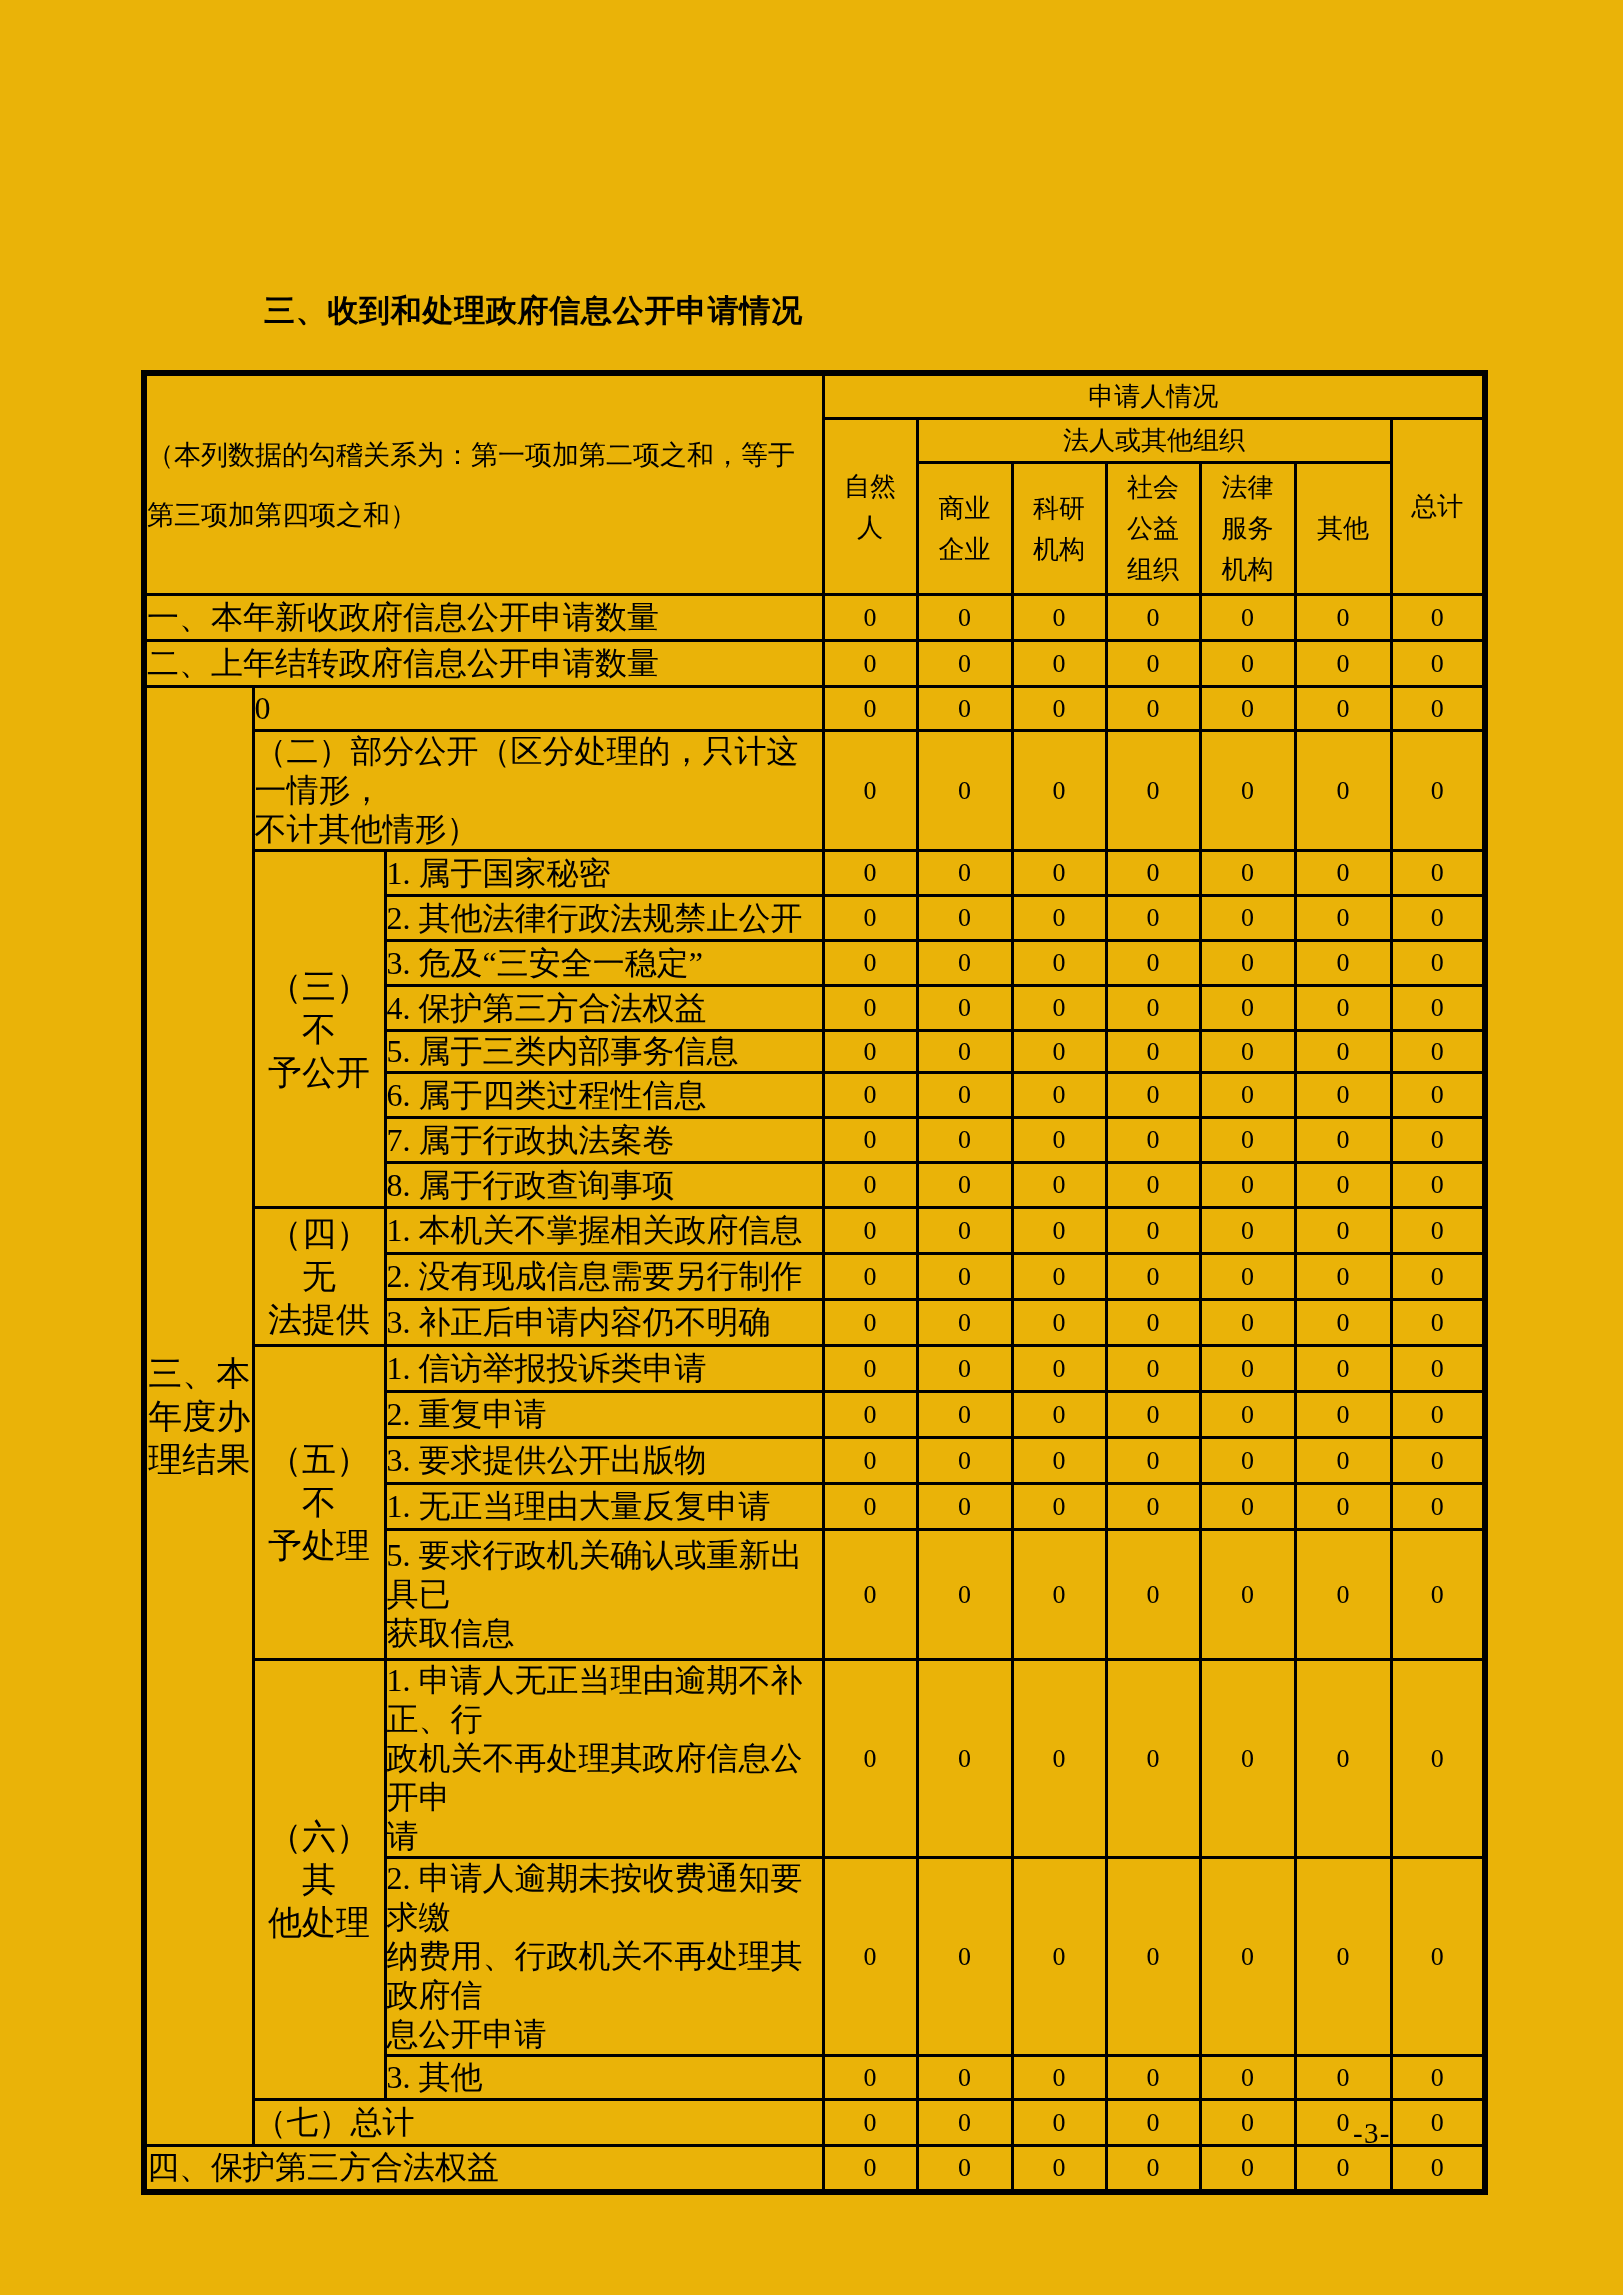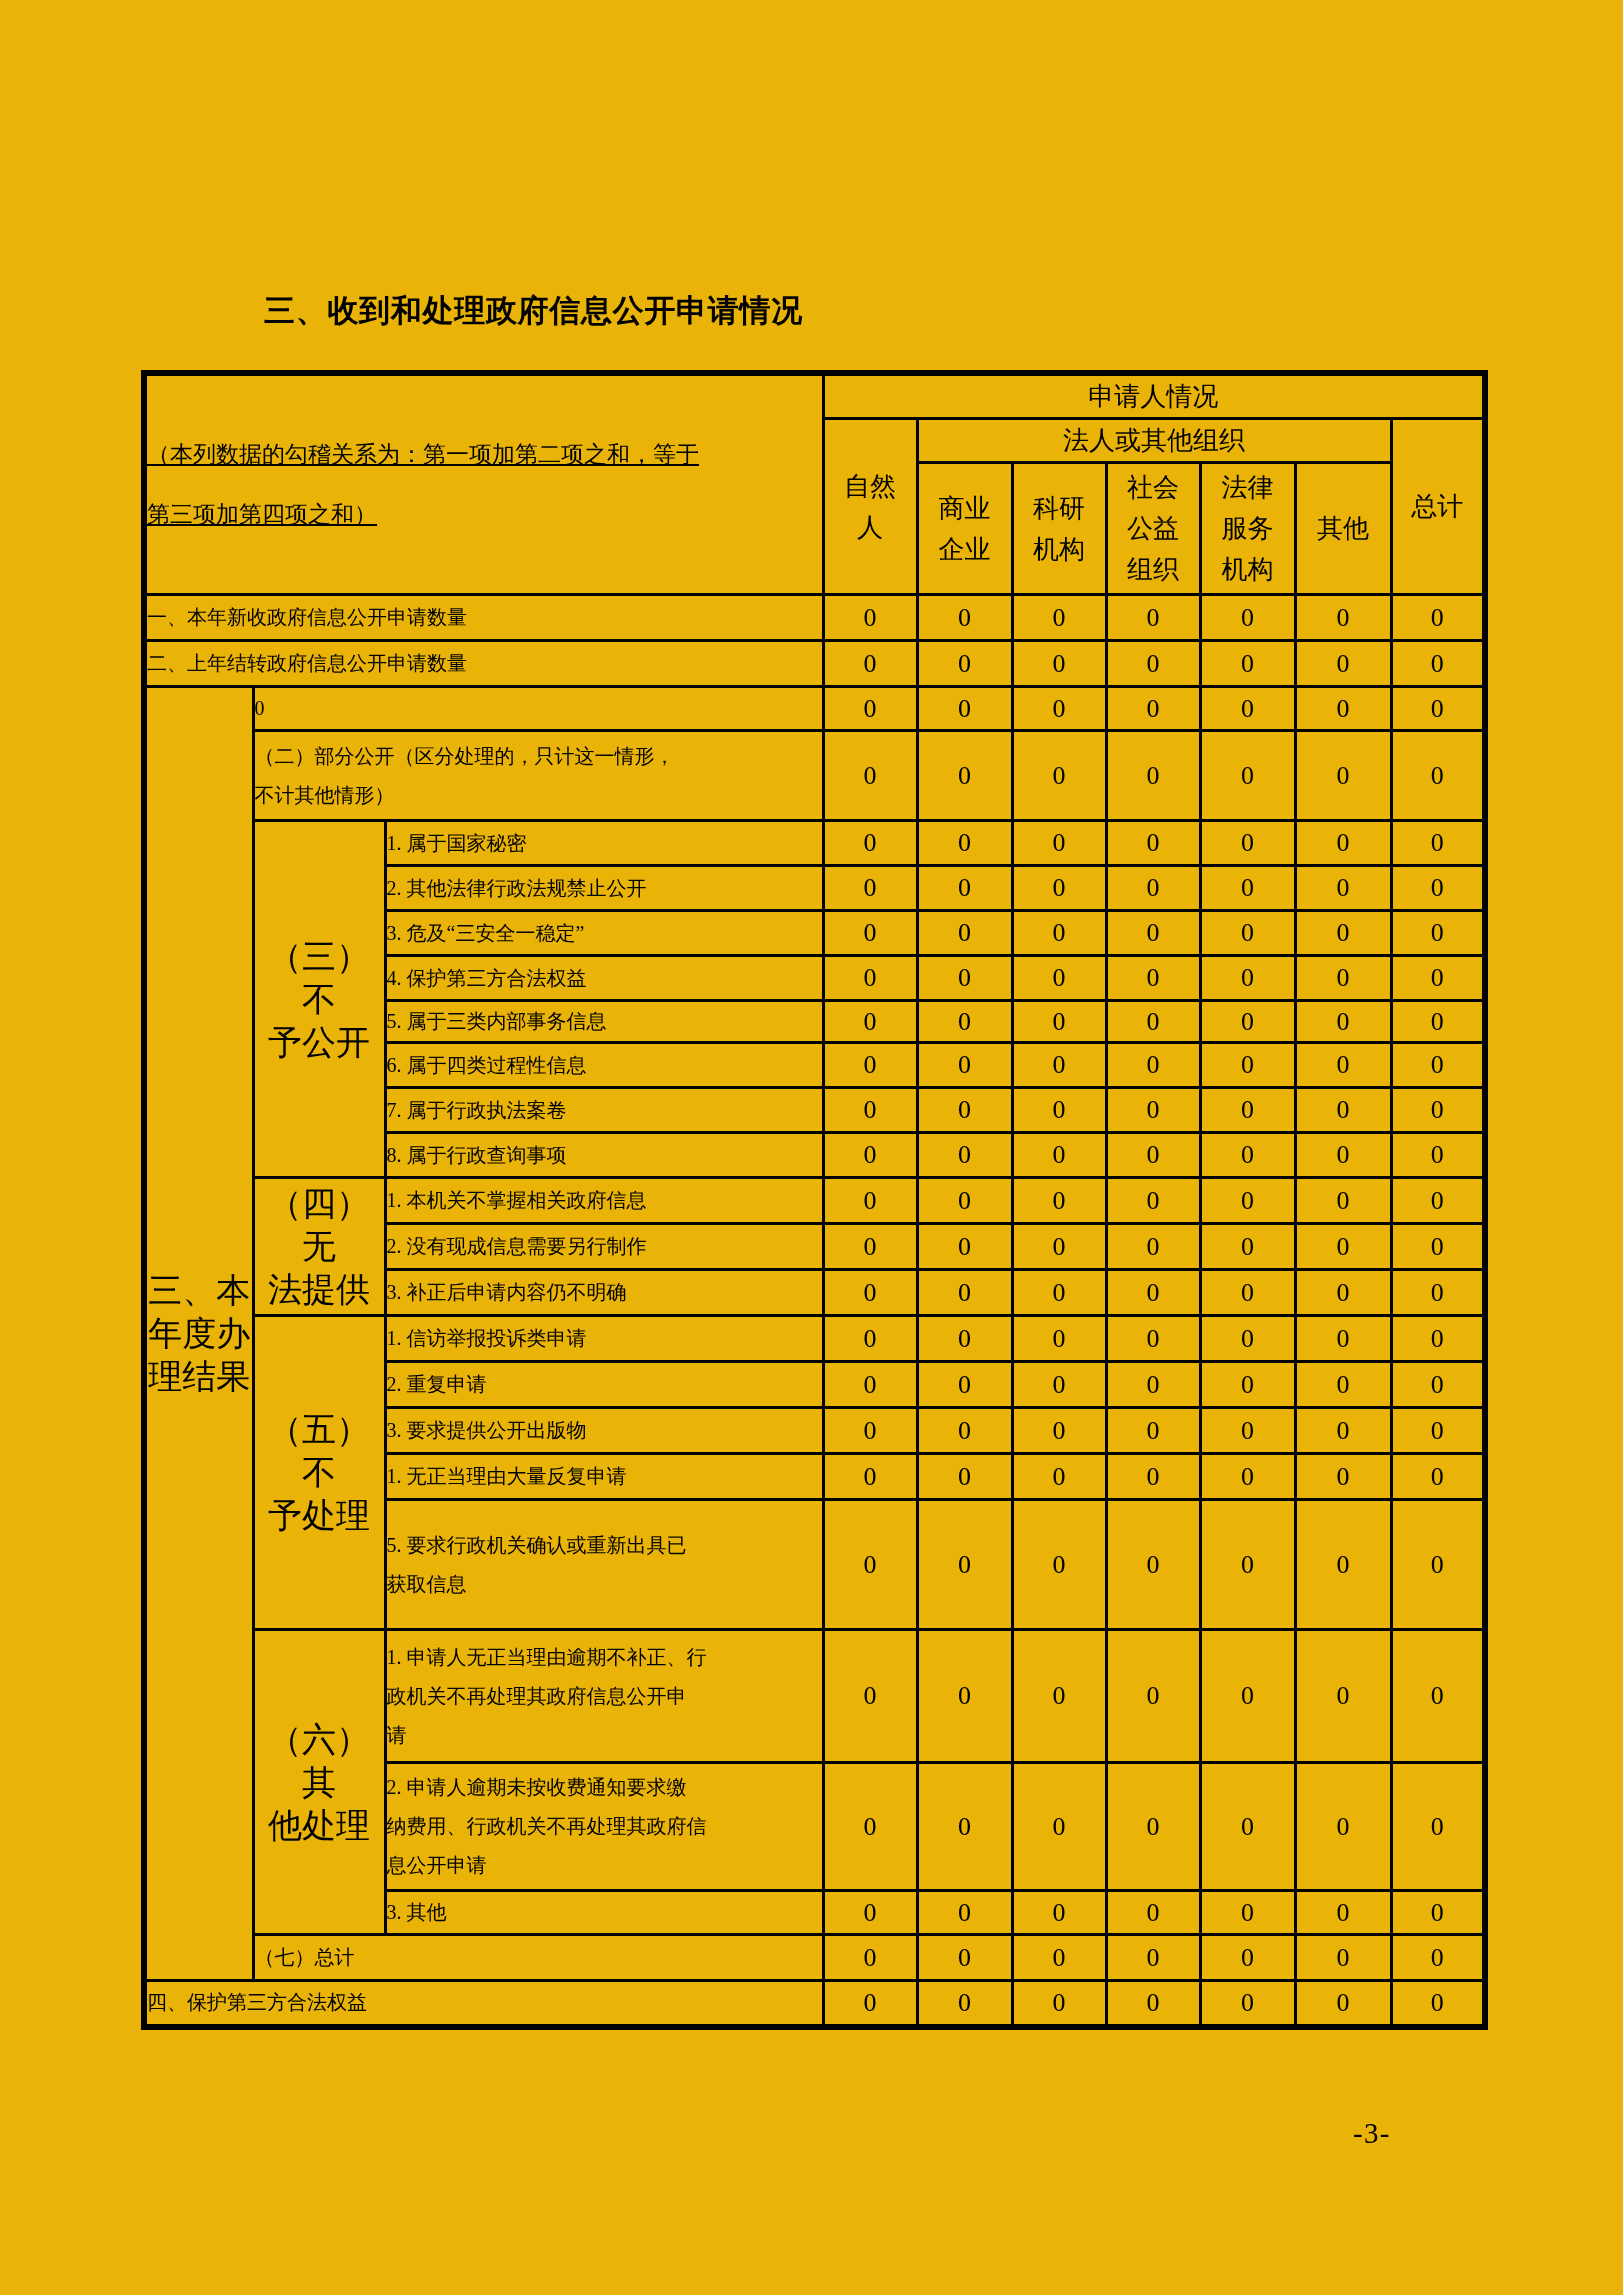--- a/index.html
+++ b/index.html
@@ -4,25 +4,25 @@
 <style>
   html,body{margin:0;padding:0;background:#ffffff;}
   .page{position:relative;width:1623px;height:2295px;background:#eab308;
         font-family:"Liberation Serif",serif;color:#000;}
   .title{position:absolute;left:264px;top:290px;font-size:31px;font-weight:bold;
          font-family:"Liberation Sans",sans-serif;letter-spacing:0.7px;white-space:nowrap;}
   table.report{position:absolute;left:141px;top:370px;width:1339px;
                border-collapse:collapse;table-layout:fixed;border:6.5px solid #000;}
   table.report td{border:3.9px solid #000;padding:0;vertical-align:middle;overflow:hidden;}
   .note{text-align:left;padding:0 17px 0 19.6px;}
-  .note div{line-height:60px;font-size:23px;text-decoration:underline;}
+  .note div{line-height:60px;font-size:27px;}
   .hc{text-align:center;font-size:26px;padding:0 5.2px;}
   .hc div{line-height:41px;}
   .hc.single{line-height:41px;}
-  .lbl{text-align:left;font-size:20px;}
+  .lbl{text-align:left;font-size:32px;}
   .lbl div{line-height:39px;}
   .full{padding-left:11.8px;}
   .sub{padding-left:17px;padding-right:5.2px;}
   .item{padding-left:7.9px;padding-right:5.2px;}
   .sec,.outer{text-align:center;font-size:34px;padding:0 3.9px;}
   .sec div,.outer div{line-height:43px;}
   .val{text-align:center;font-size:26px;}
   .vtop{vertical-align:top;padding-top:3.9px;}
   .pageno{position:absolute;left:1353px;top:2117px;font-size:29px;letter-spacing:1.3px;}
 </style>

